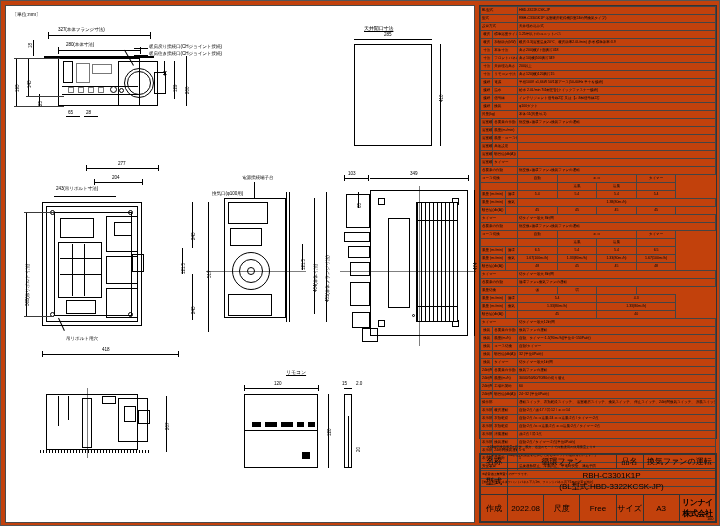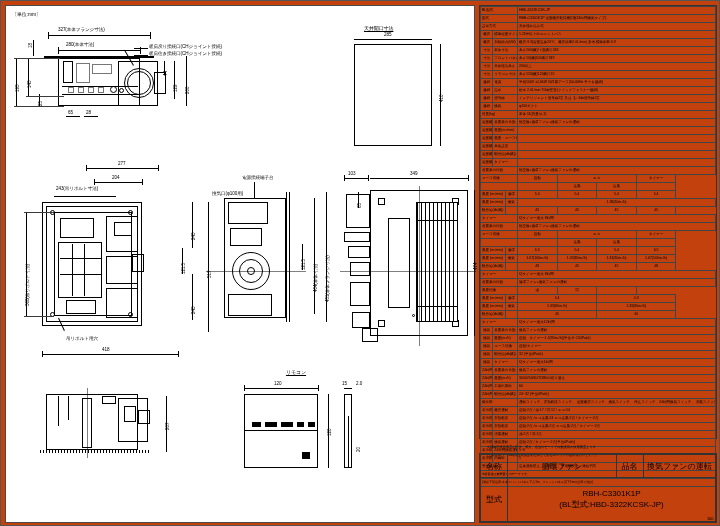--- a/index.html
+++ b/index.html
@@ -641,18 +641,27 @@
         <td class="tb-k">品名</td>
         <td colspan="2">換気ファンの運転</td>
       </tr>
       <tr>
         <td class="tb-k">型式</td>
         <td colspan="6" class="modelbig">
           <div>RBH-C3301K1P</div>
           <div>(BL型式:HBD-3322KCSK-JP)</div>
         </td>
       </tr>
+      <tr>
+        <td class="tb-k">作成</td>
+        <td style="width:42px;">2022.08</td>
+        <td class="sm" style="width:20px;">尺度</td>
+        <td class="sm" style="width:22px;">Free</td>
+        <td class="sm" style="width:22px;">サイズ</td>
+        <td class="sm" style="width:16px;">A3</td>
+        <td class="brand">リンナイ株式会社</td>
+      </tr>
     </tbody>
       </table>
   </div>
 
   <div class="txt" style="left:706px;top:516px;font-size:4px;">100</div>
 </div>
 
 </body></html>

